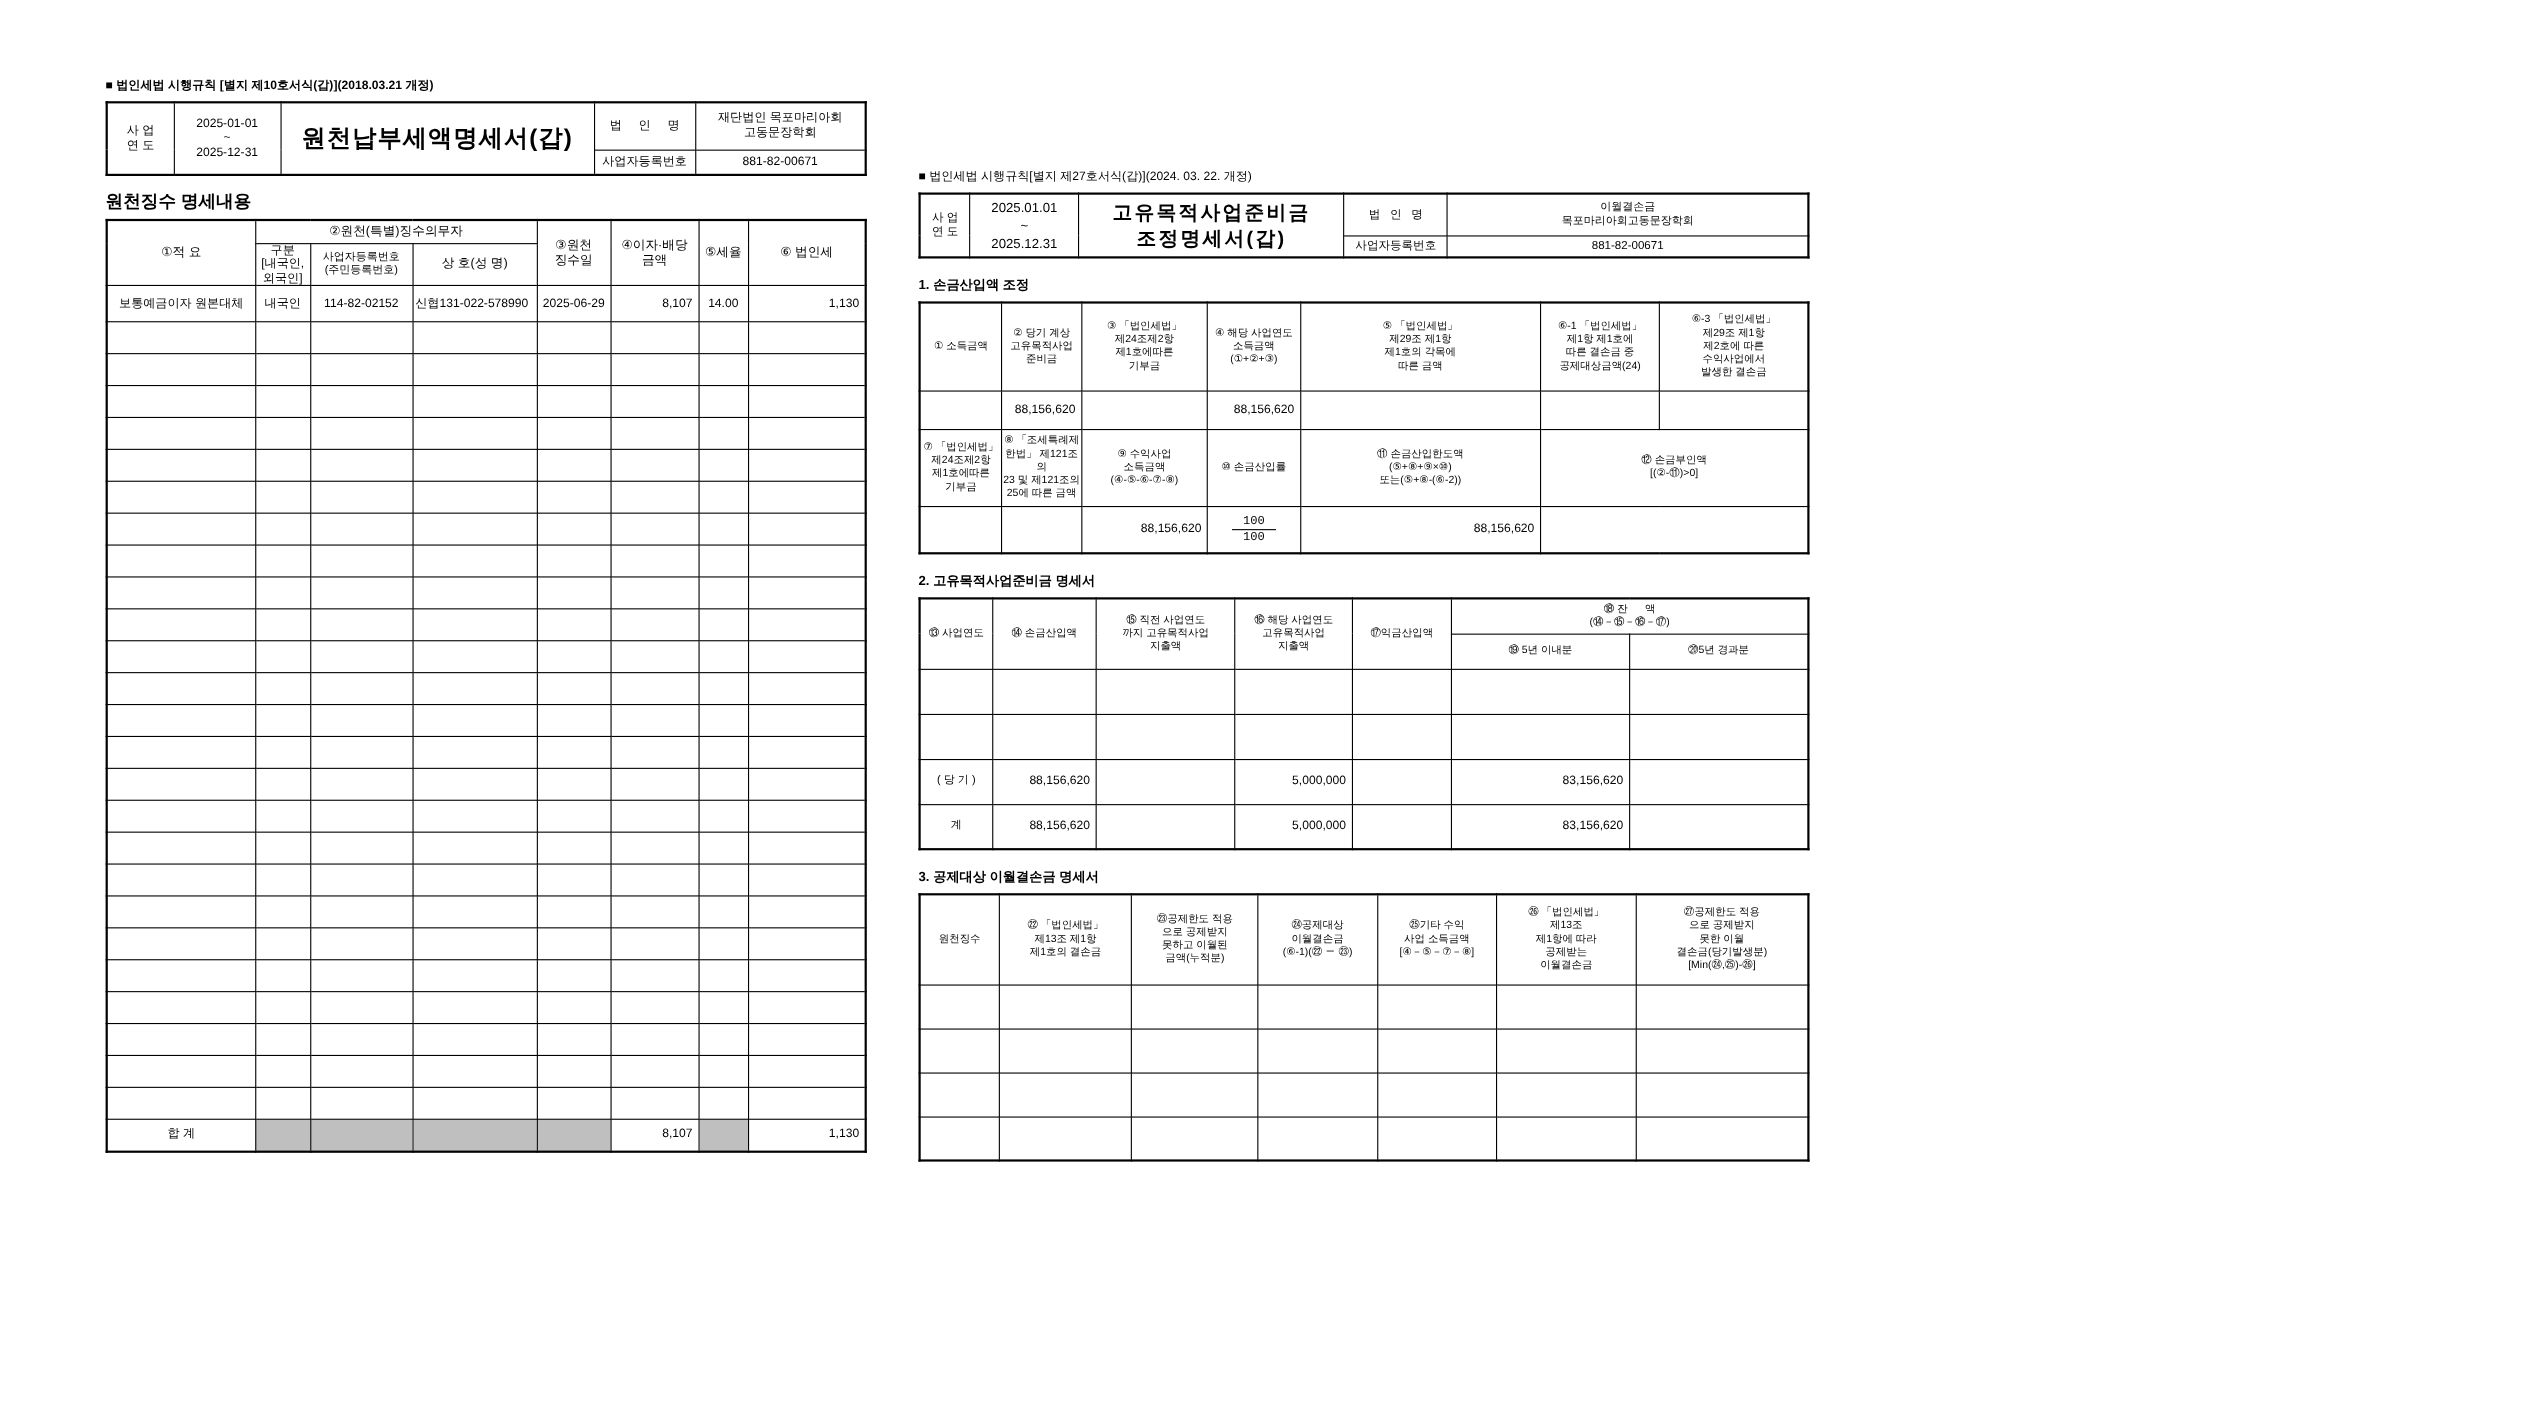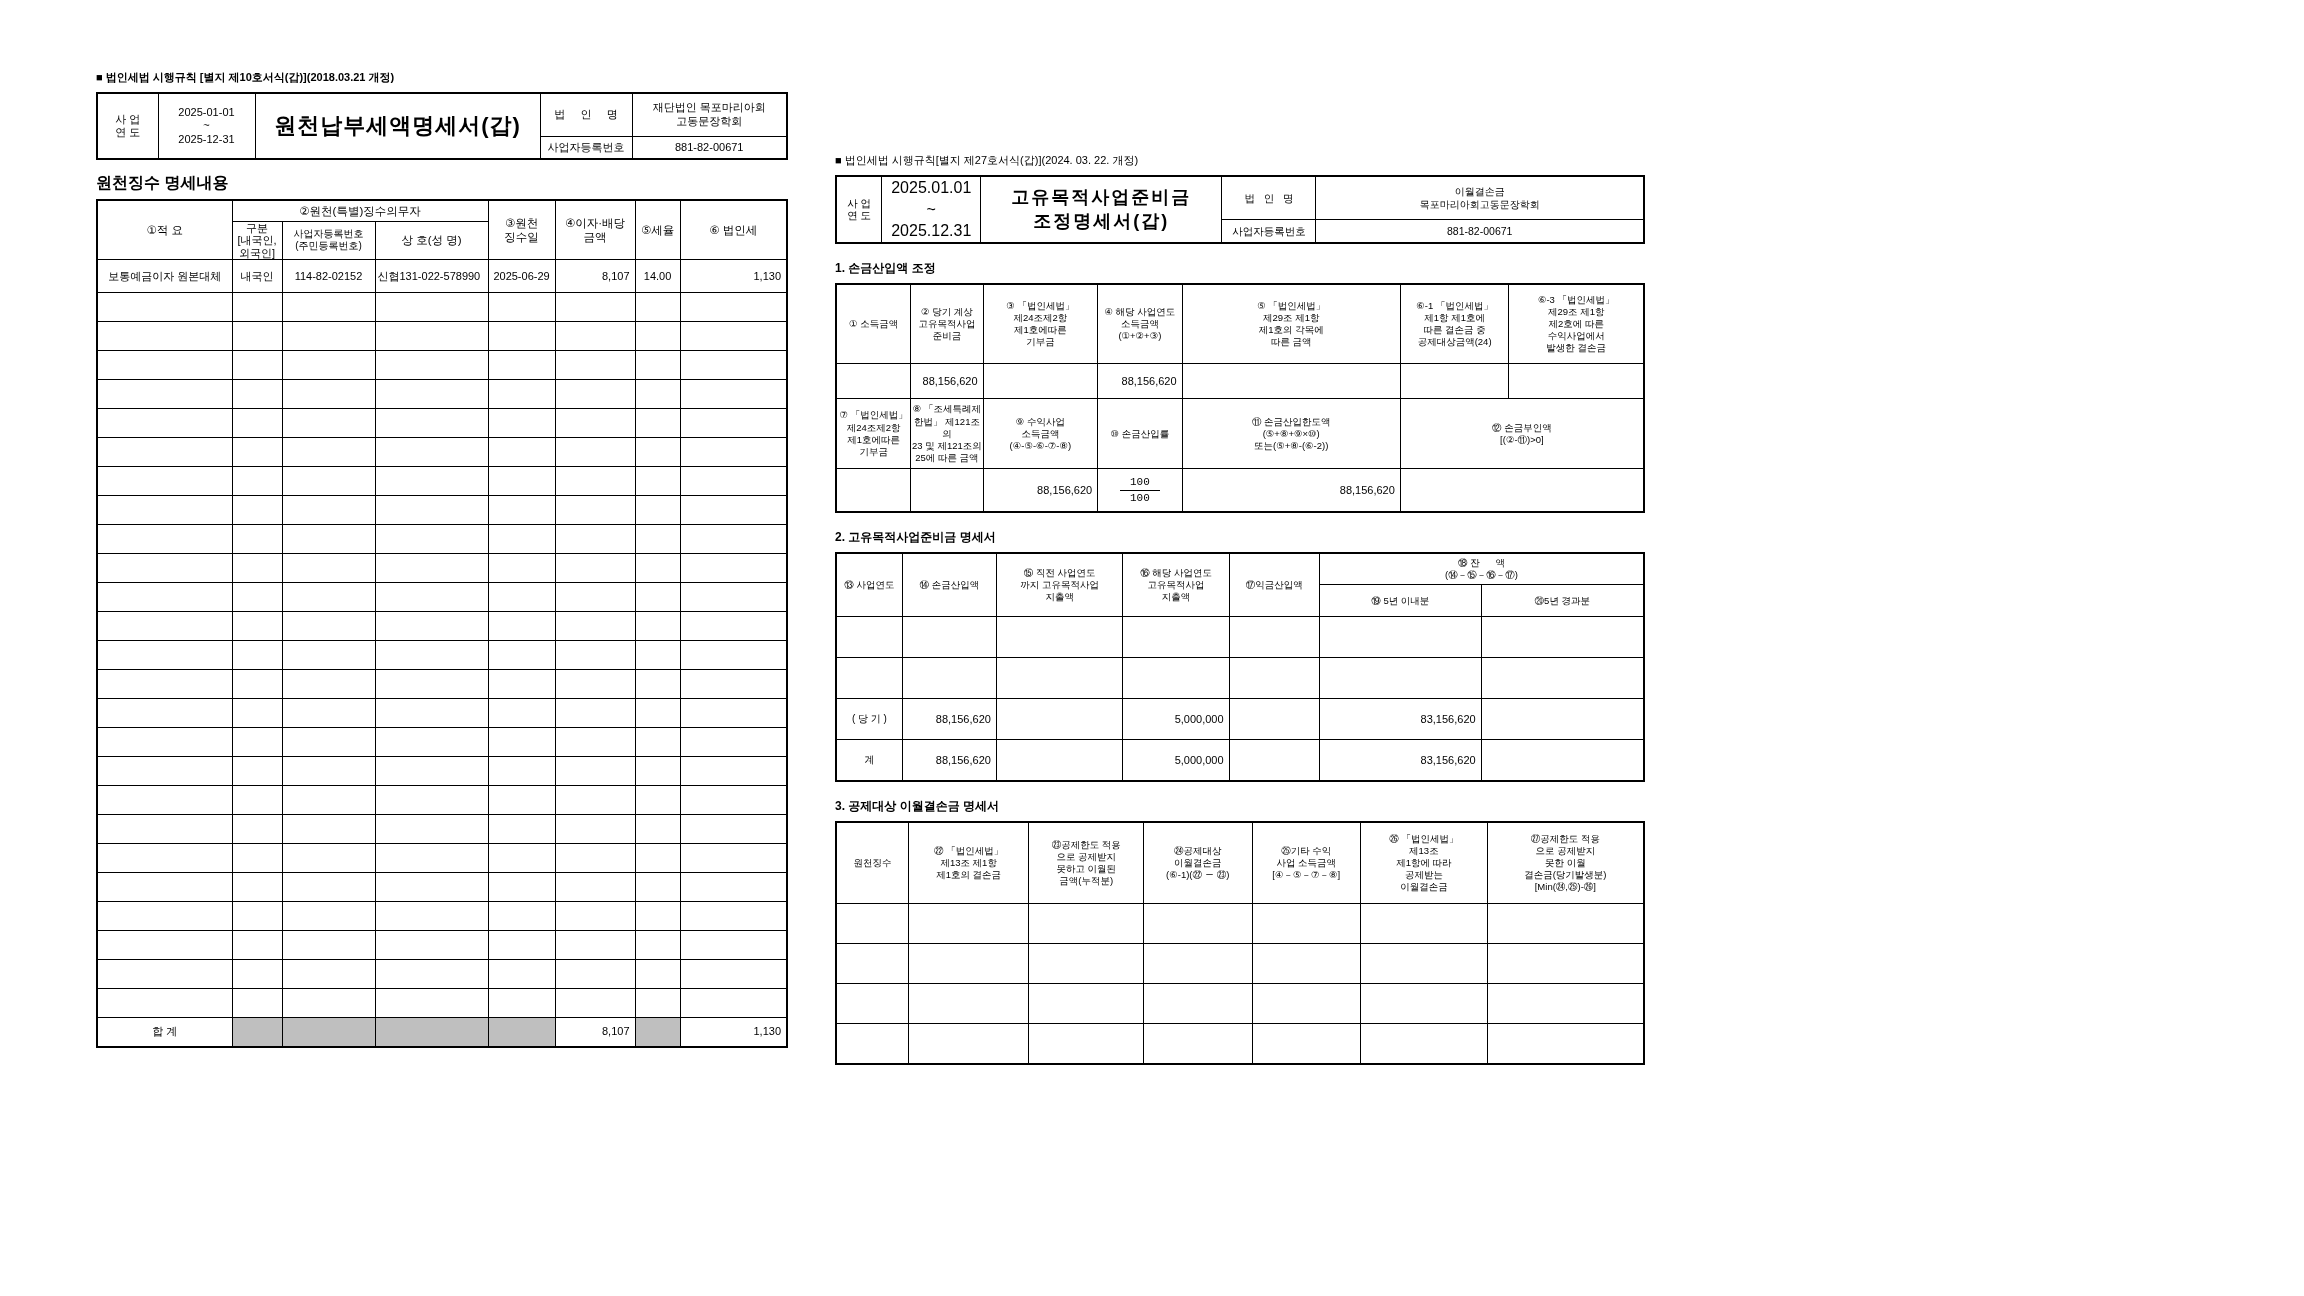--- a/index.html
+++ b/index.html
@@ -39,21 +39,21 @@
   .ltable tr.d1 { height:33px; }
   .ltable tr.er { height:29px; }
   .ltable tr.tr-total { height:29px; }
   .num { text-align:right; padding-right:5px; }
   .small-wrap { font-size:9px; line-height:1.1; text-align:left; padding-left:2px; word-break:break-all; }
   .shaded { background:#bfbfbf; }
 
   
   .rhead { height:60px; }
   .rhead td { font-size:10.5px; }
-  .rhead .dates { font-size:16px; line-height:1.35; }
+  .rhead .dates { font-size:12px; line-height:1.35; }
   .rhead .title { font-size:18px; font-weight:bold; letter-spacing:2px; line-height:1.35; }
   .rhead .corp { font-size:10px; line-height:1.3; }
 
   .rsect { font-weight:bold; font-size:12px; margin:16px 0 6px 0; }
 
   .rtable td { font-size:10px; line-height:1.28; }
   .rtable .hc { font-size:9.5px; }
   .t1 tr.h1 { height:80px; }
   .t1 tr.d1 { height:35px; }
   .t1 tr.h2 { height:70px; }

